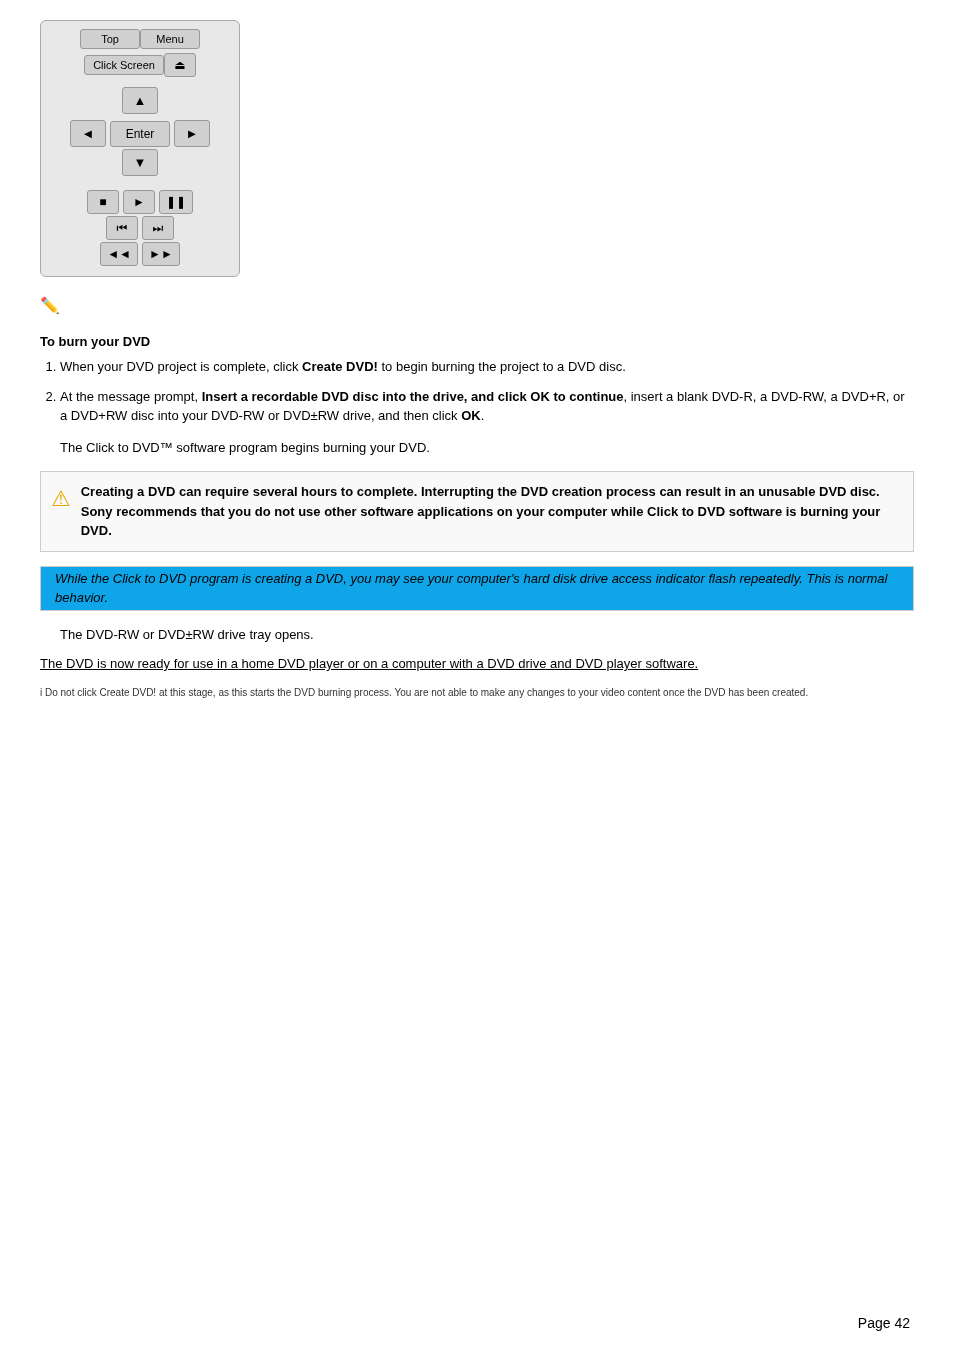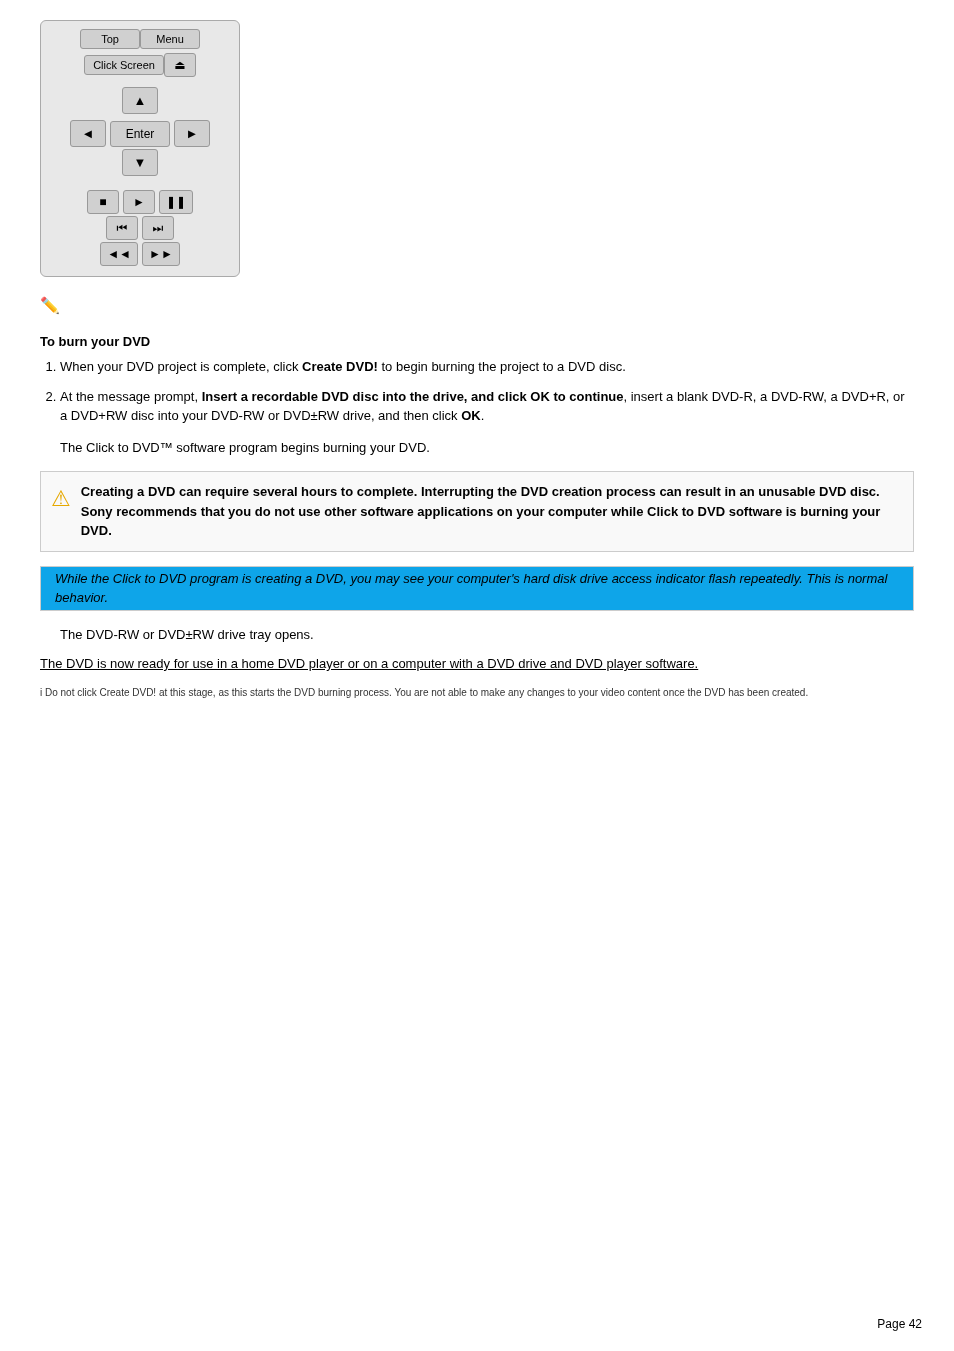--- a/index.html
+++ b/index.html
@@ -151,22 +151,22 @@
 
     .indent-para {
       margin-left: 20px;
       margin-bottom: 10px;
       line-height: 1.5;
     }
 
     .page-number {
       position: absolute;
       bottom: 20px;
-      right: 32px;
-      font-size: 12px;
+      right: 44px;
+      font-size: 14px;
       text-align: right;
     }
 
     .footnote {
       font-size: 10px;
       color: #333;
       line-height: 1.4;
       margin-top: 12px;
     }
 

